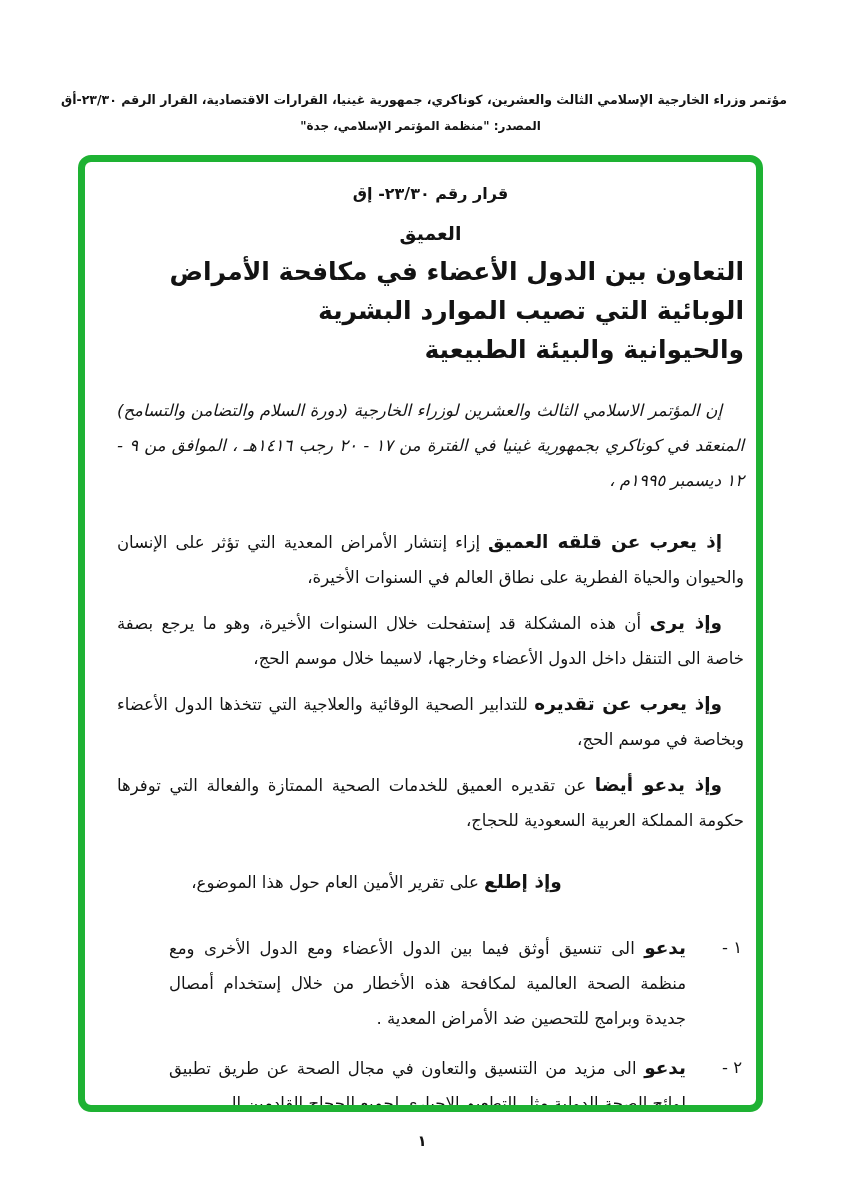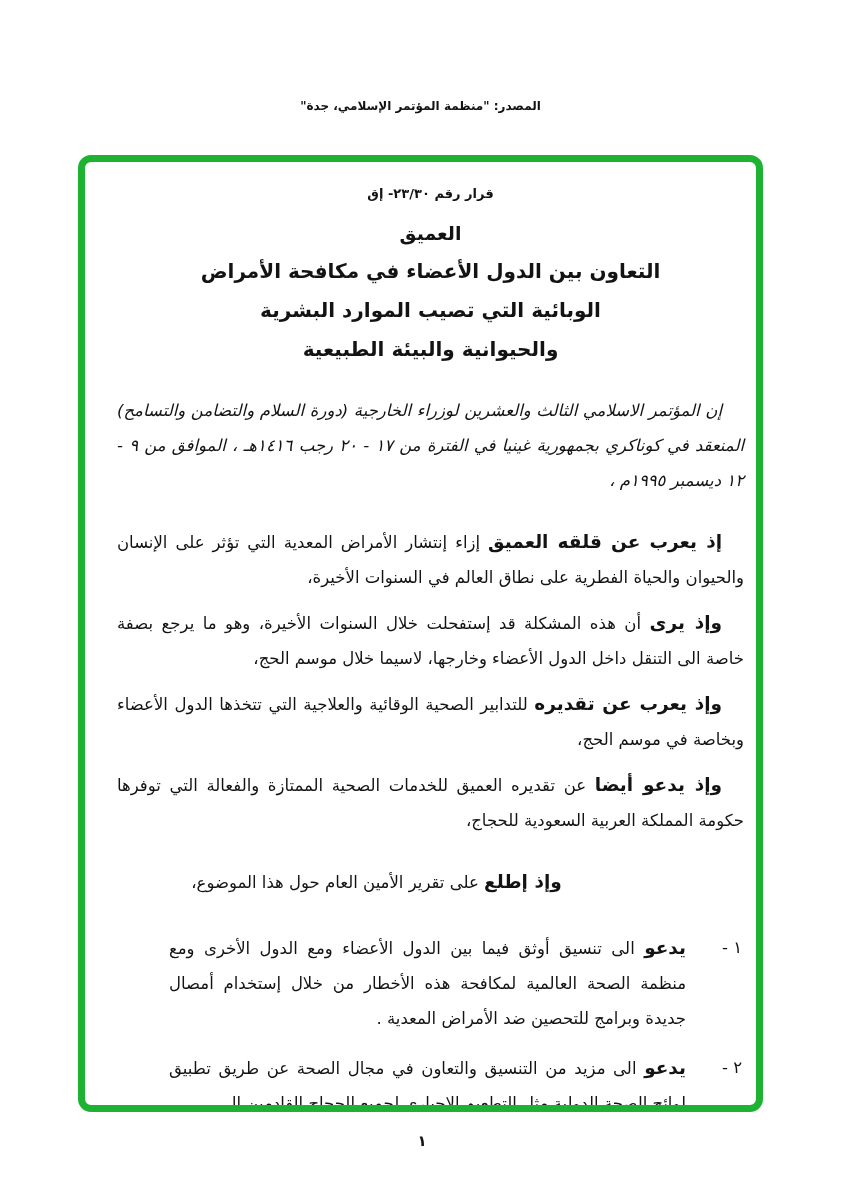--- a/index.html
+++ b/index.html
@@ -15,23 +15,23 @@
     font-weight:bold; font-size:12.5px; line-height:20px;
   }
   .header-line1{ text-align:right; white-space:nowrap; letter-spacing:0; }
   .header-line2{ text-align:center; margin-top:6px; font-size:12px; }
   .green-box{
     position:absolute; left:78px; top:155px; width:685px; height:957px;
     border:7px solid var(--green); border-radius:13px; background:transparent;
     padding:6px 12px 0 32px; overflow:hidden;
   }
   .title-block{ text-align:center; margin-top:6px; }
-  .title-num{ font-weight:bold; font-size:13px; line-height:40px; }
+  .title-num{ font-weight:bold; font-size:16px; line-height:40px; }
   .title-about{ font-weight:bold; font-size:19px; line-height:38px; }
-  .title-main{ font-weight:bold; font-size:20px; line-height:39px; }
+  .title-main{ font-weight:bold; font-size:25px; line-height:39px;text-align:right; }
   .para{
     font-size:16.5px; line-height:35px; text-align:justify;
     text-indent:22px; color:var(--ink);
   }
   .preamble{ margin-top:24px;font-style:italic; }
   .clause{ margin-top:10px; }
   .clause-first{ margin-top:26px; }
   .clause b, .item b{
     font-weight:bold; font-size:18.5px; letter-spacing:0.5px;
   }
@@ -48,20 +48,21 @@
   }
   .page-number{
     position:absolute; bottom:28px; left:0; right:0;
     text-align:center; font-size:15px; font-weight:bold;
   }
 </style>
 </head>
 <body>
 
 <div class="header">
+  <div class="header-line1">مؤتمر وزراء الخارجية الإسلامي الثالث والعشرين، كوناكري، جمهورية غينيا، القرارات الاقتصادية، القرار الرقم ٢٣/٣٠-أق</div>
   <div class="header-line2">المصدر:  "منظمة المؤتمر الإسلامي، جدة"</div>
 </div>
 
 <div class="green-box">
 
   <div class="title-block">
     <div class="title-num">قرار رقم ٢٣/٣٠- إق</div>
     <div class="title-about">العميق</div>
     <div class="title-main">التعاون بين الدول الأعضاء في مكافحة الأمراض</div>
     <div class="title-main">الوبائية التي تصيب الموارد البشرية</div>

